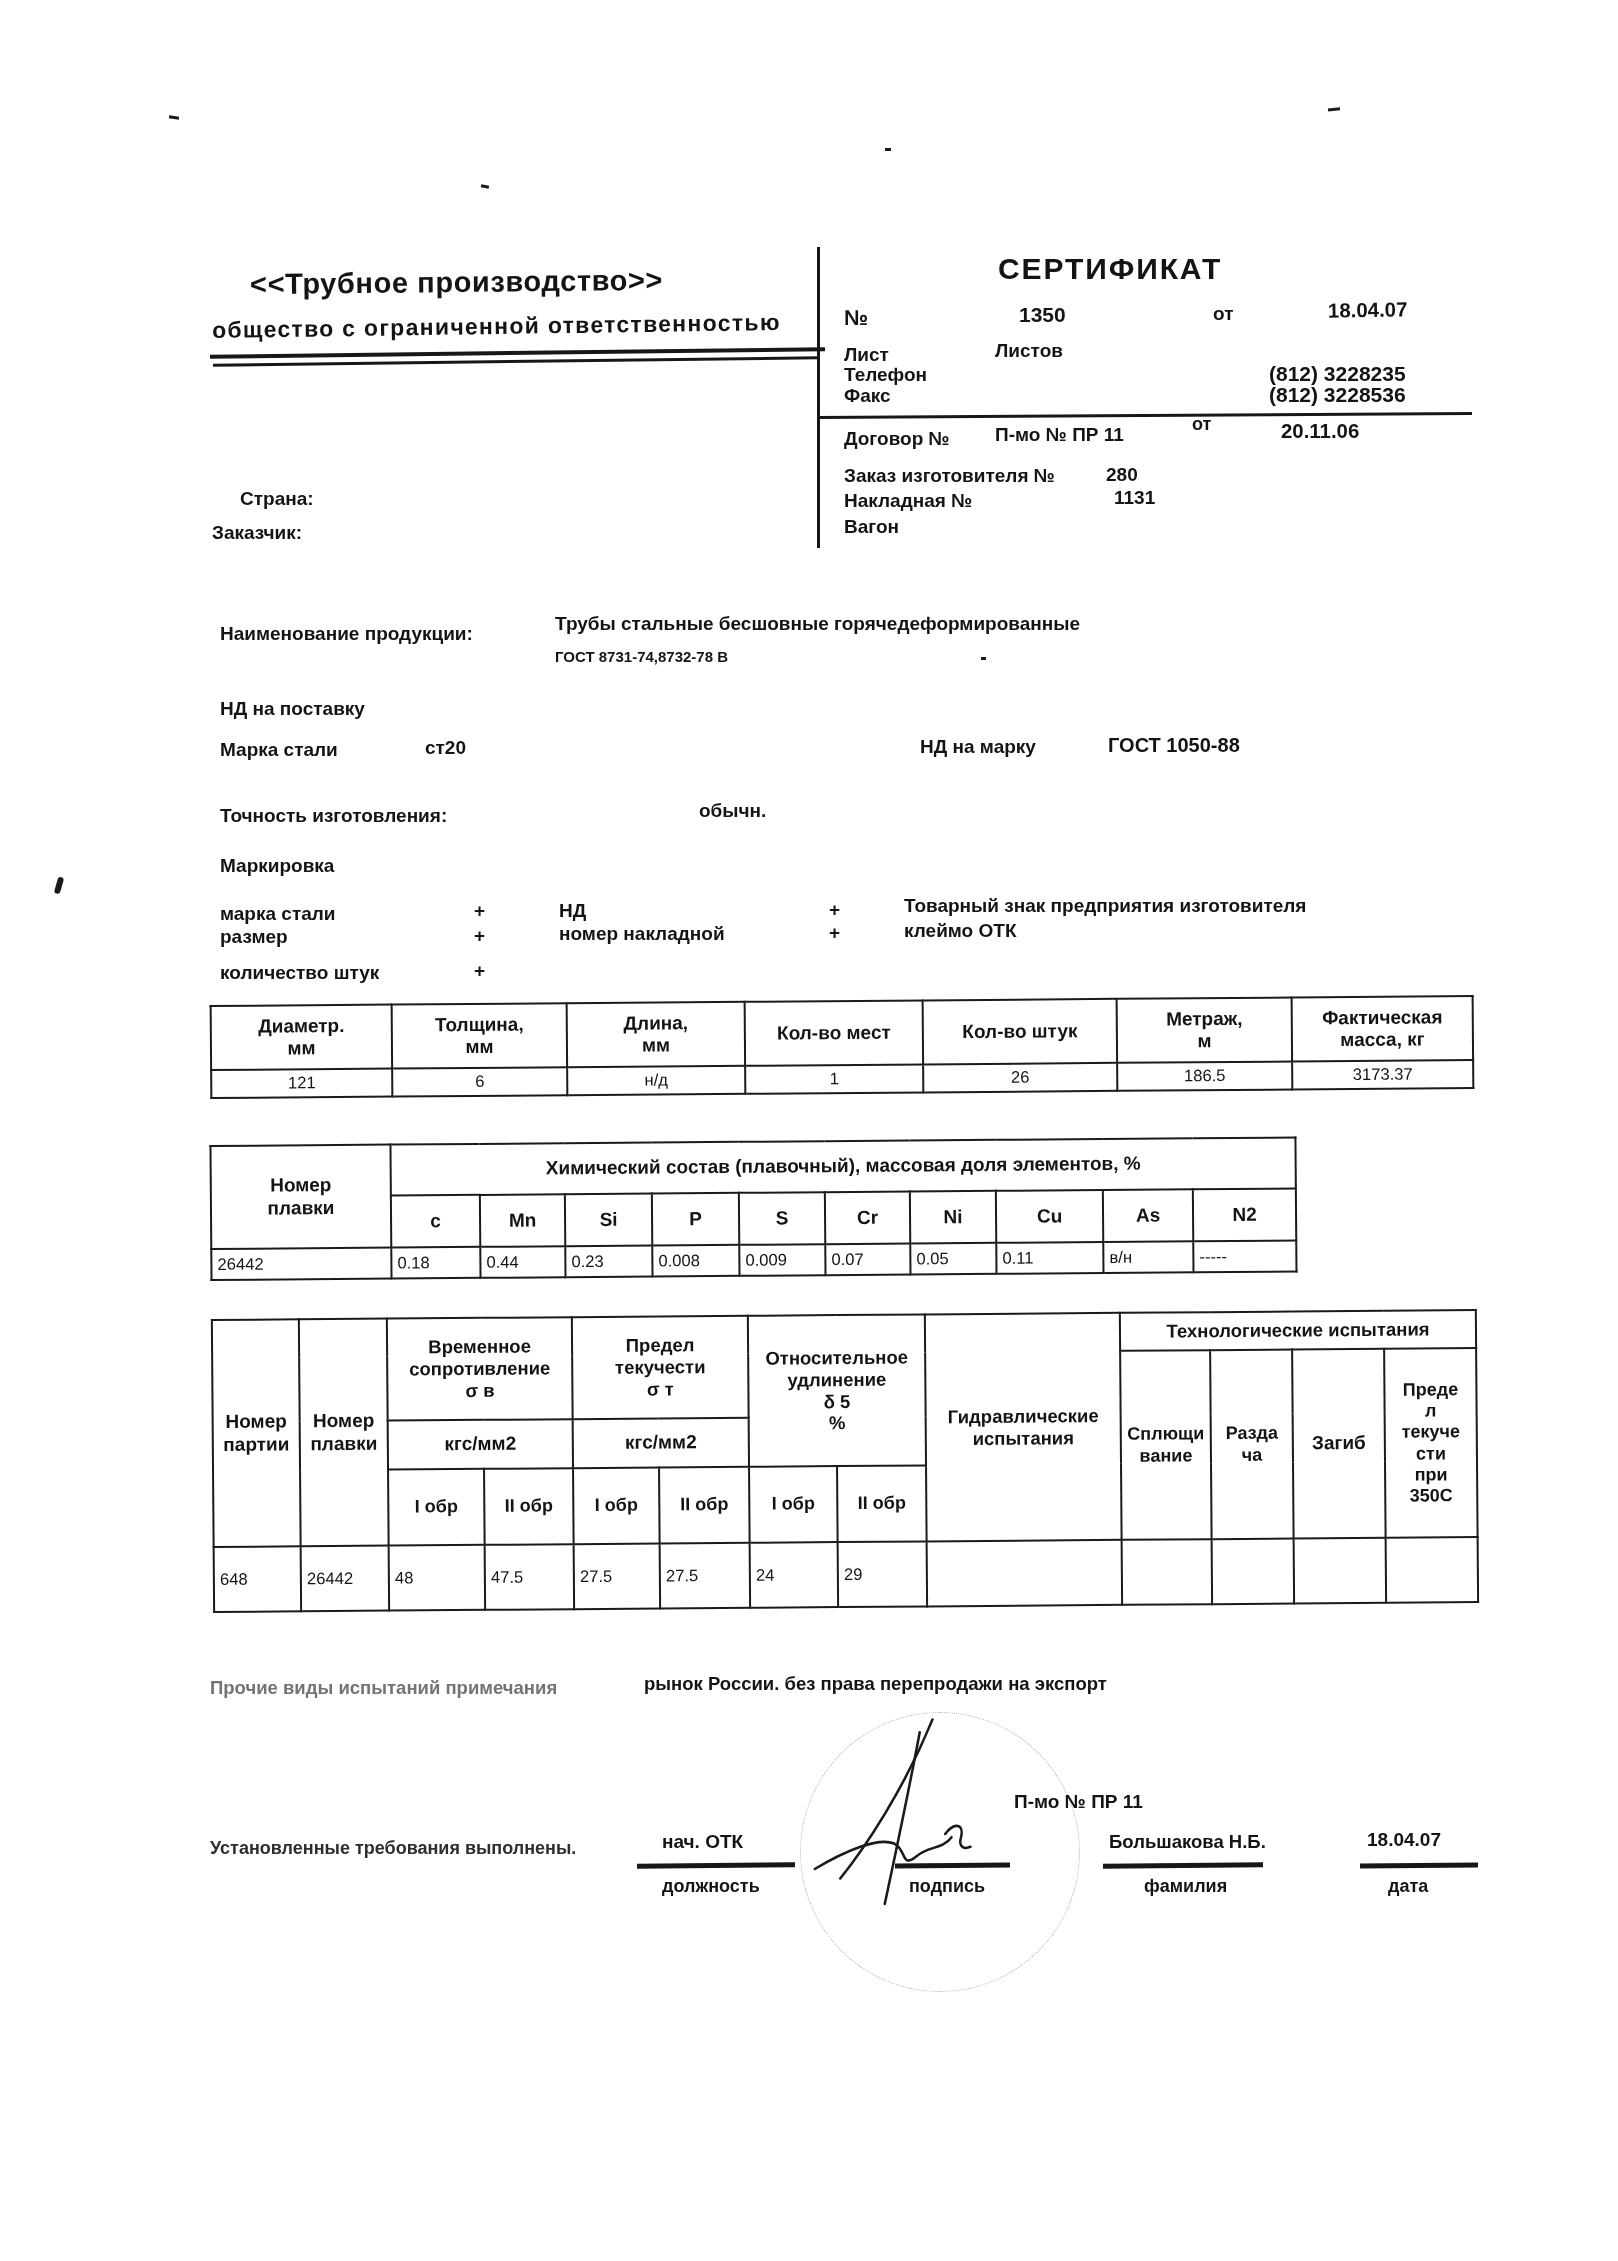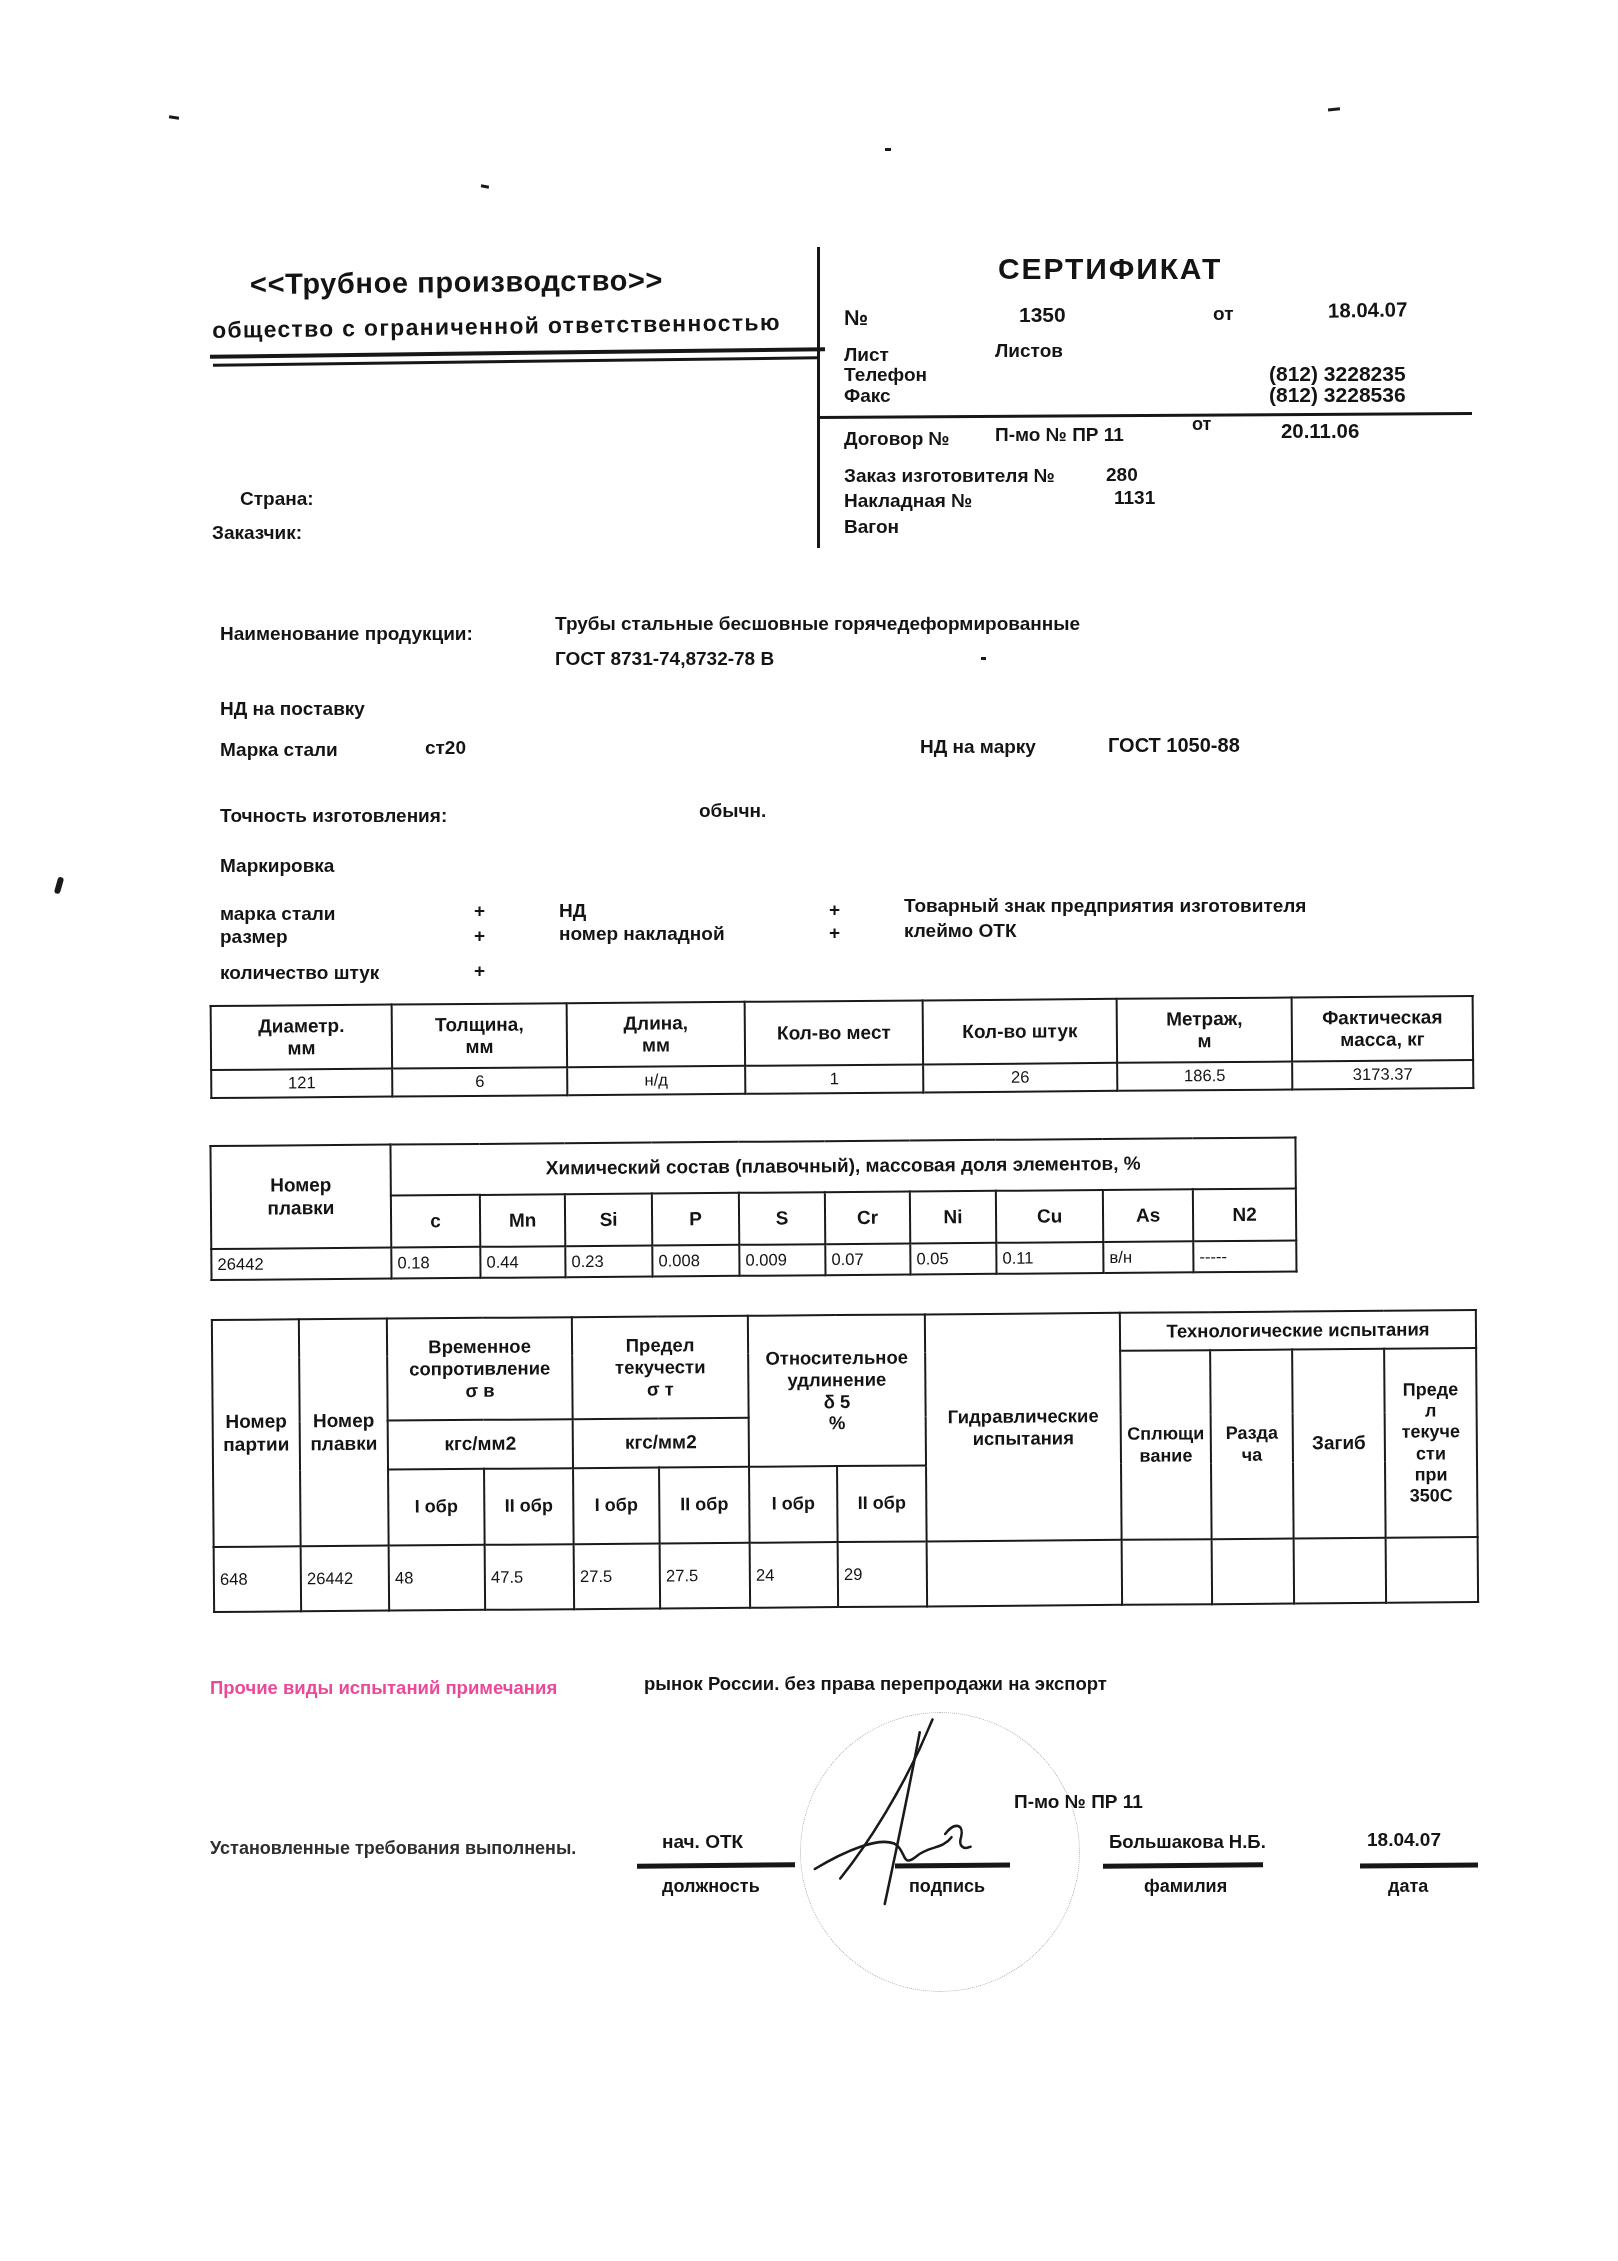--- a/index.html
+++ b/index.html
@@ -64,21 +64,21 @@
   <div class="abs b" style="left:1106px;top:464px;font-size:19px;">280</div>
   <div class="abs b" style="left:844px;top:490px;font-size:19px;">Накладная №</div>
   <div class="abs b" style="left:1114px;top:487px;font-size:19px;">1131</div>
   <div class="abs b" style="left:844px;top:516px;font-size:19px;">Вагон</div>
 
   <div class="abs b" style="left:212px;top:488px;font-size:19px;margin-left:28px;">Страна:</div>
   <div class="abs b" style="left:212px;top:522px;font-size:19px;">Заказчик:</div>
 
   <div class="abs b" style="left:220px;top:623px;font-size:19px;">Наименование продукции:</div>
   <div class="abs b" style="left:555px;top:613px;font-size:19px;">Трубы стальные бесшовные горячедеформированные</div>
-  <div class="abs b" style="left:555px;top:648px;font-size:19px;">ГОСТ 8731-74,8732-78 В</div>
+  <div class="abs b" style="left:555px;top:648px;font-size:15px;">ГОСТ 8731-74,8732-78 В</div>
   <div class="abs b" style="left:220px;top:698px;font-size:19px;">НД на поставку</div>
   <div class="abs b" style="left:220px;top:739px;font-size:19px;">Марка стали</div>
   <div class="abs b" style="left:425px;top:737px;font-size:19px;">ст20</div>
   <div class="abs b" style="left:920px;top:736px;font-size:19px;">НД на марку</div>
   <div class="abs b" style="left:1108px;top:734px;font-size:20px;">ГОСТ  1050-88</div>
   <div class="abs b" style="left:220px;top:805px;font-size:19px;">Точность изготовления:</div>
   <div class="abs b" style="left:699px;top:800px;font-size:19px;">обычн.</div>
   <div class="abs b" style="left:220px;top:855px;font-size:19px;text-align:center;">Маркировка</div>
 
   <div class="abs b" style="left:220px;top:903px;font-size:19px;">марка стали</div>
@@ -257,21 +257,21 @@
         <td class="dv"></td>
         <td class="dv"></td>
         <td class="dv"></td>
         <td class="dv"></td>
         <td class="dv"></td>
       </tr>
     </tbody>
       </table>
   </div>
 
-  <div class="abs b" style="left:210px;top:1677px;font-size:18.5px;color:#ec4899;">Прочие виды испытаний  примечания</div>
+  <div class="abs b" style="left:210px;top:1677px;font-size:18.5px;color:#737373;">Прочие виды испытаний  примечания</div>
   <div class="abs b" style="left:644px;top:1673px;font-size:18.5px;">рынок  России. без права перепродажи на экспорт</div>
   <div class="abs b" style="left:210px;top:1838px;font-size:18px;color:#2e2e2e;">Установленные требования выполнены.</div>
 
   <div class="stamp" style="left:800px;top:1712px;width:278px;height:278px;"></div>
   <svg style="left:783px;top:1675px;" width="318" height="318" viewBox="0 0 500 500">
     <g fill="none" stroke="#1a1a1a" stroke-width="4" stroke-linecap="round">
       <path d="M90,320 C130,270 190,180 235,70"></path>
       <path d="M160,360 C175,290 200,170 215,90"></path>
       <path d="M50,305 C100,275 150,255 175,265 C195,275 185,305 210,285 C230,268 250,275 265,255"></path>
       <path d="M255,250 c15,-20 30,-15 25,5 c-5,15 5,20 15,15"></path>

